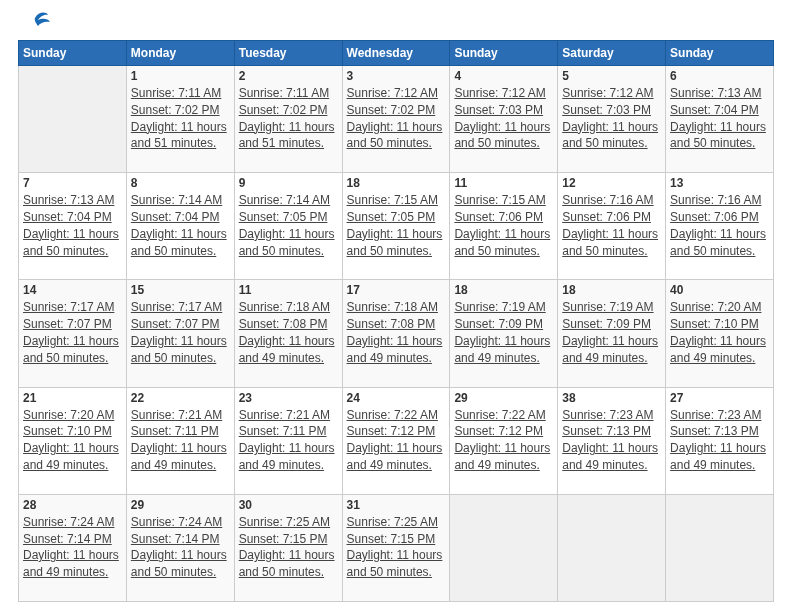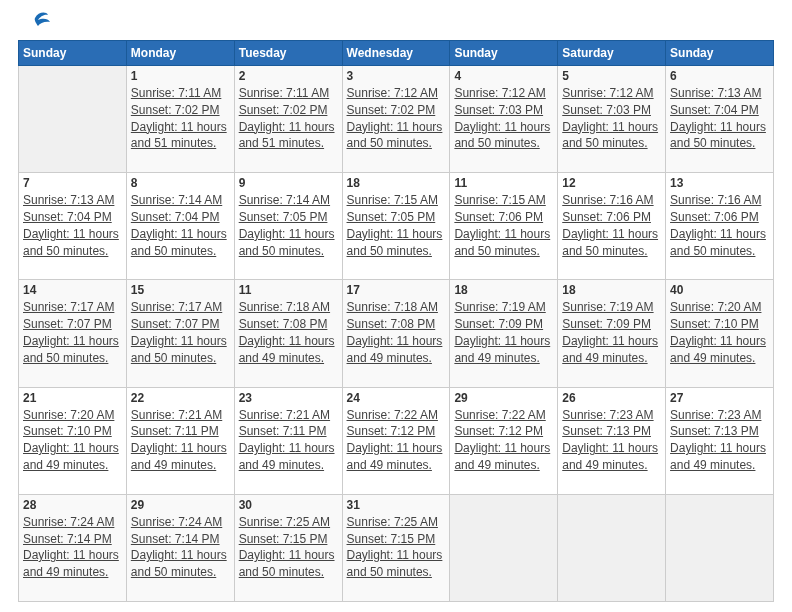--- a/index.html
+++ b/index.html
@@ -232,21 +232,21 @@
           </td>
           <td>
             <span class="day-number">24</span>
             <div class="day-info">Sunrise: 7:22 AM<br>Sunset: 7:12 PM<br>Daylight: 11 hours<br>and 49 minutes.</div>
           </td>
           <td>
             <span class="day-number">29</span>
             <div class="day-info">Sunrise: 7:22 AM<br>Sunset: 7:12 PM<br>Daylight: 11 hours<br>and 49 minutes.</div>
           </td>
           <td>
-            <span class="day-number">26</span>
+            <span class="day-number">38</span>
             <div class="day-info">Sunrise: 7:23 AM<br>Sunset: 7:13 PM<br>Daylight: 11 hours<br>and 49 minutes.</div>
           </td>
           <td>
             <span class="day-number">27</span>
             <div class="day-info">Sunrise: 7:23 AM<br>Sunset: 7:13 PM<br>Daylight: 11 hours<br>and 49 minutes.</div>
           </td>
         </tr>
         <tr>
           <td>
             <span class="day-number">28</span>

